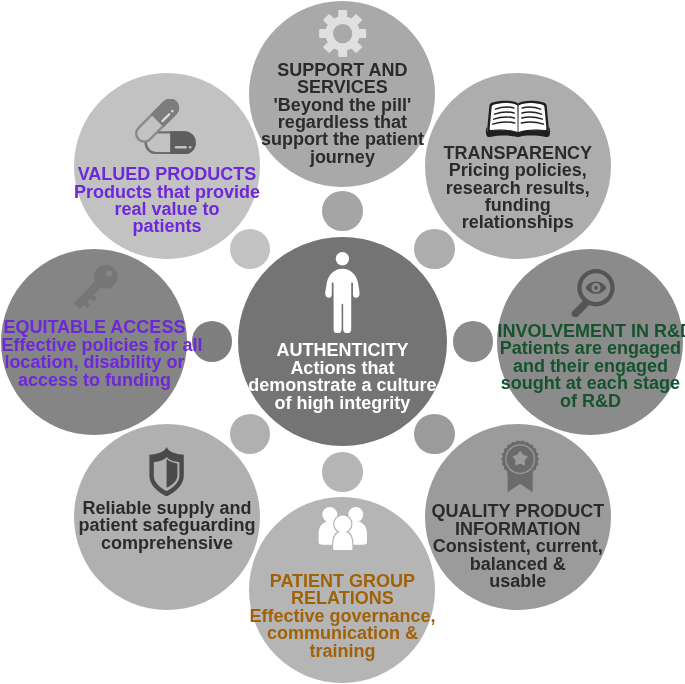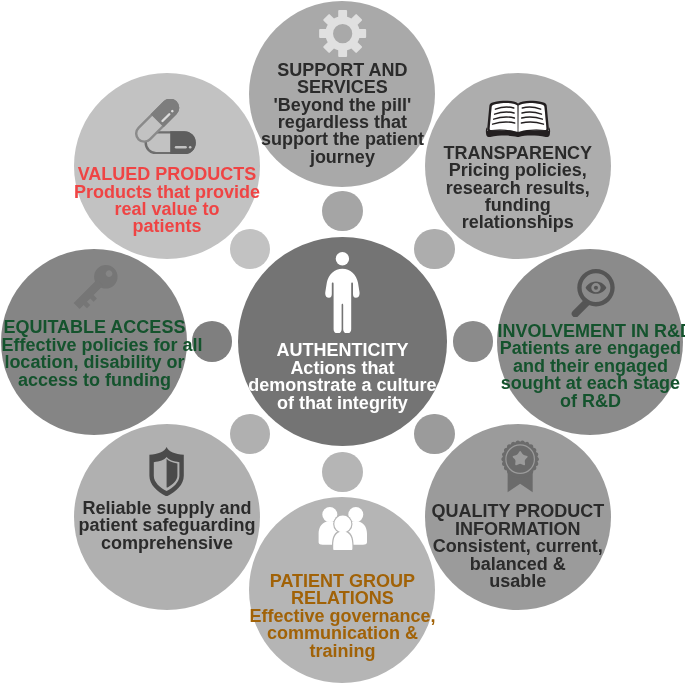--- a/index.html
+++ b/index.html
@@ -42,21 +42,21 @@
       </g>
   <rect x="398" y="470" width="120" height="24" rx="12" fill="#c2c2c2"></rect>
   <circle cx="552" cy="482" r="13" fill="#c2c2c2"></circle>
   <g transform="rotate(-45 221.5 217)">
     <rect x="-41.5" y="136.5" width="526" height="161" rx="80.5" fill="#c2c2c2" stroke="#8a8a8a" stroke-width="24"></rect>
     <path d="M221.5 124.5 h182.5 a92.5 92.5 0 0 1 0 185 h-182.5 z" fill="#7d7d7d"></path>
     <rect x="245" y="245" width="120" height="24" rx="12" fill="#dcdcdc"></rect>
     <circle cx="396" cy="257" r="13" fill="#dcdcdc"></circle>
   </g>
 </svg>
-<div class="txt" style="left:74.0px;top:166.2px;width:186.0px;color:#ef4444;">
+<div class="txt" style="left:74.0px;top:166.2px;width:186.0px;color:#6d28d9;">
       <span>VALUED PRODUCTS</span>
       <span>Products that provide</span>
       <span>real value to</span>
       <span>patients</span>
     </div>
 
 <div class="node" style="left:249.4px;top:0.5px;width:186.0px;height:186.0px;background:#a9a9a9;"></div>
 <svg class="icon" style="left:317.7px;top:8.7px;width:49.3px;height:49.3px;" viewBox="0 0 100 100">
   <path fill="#e0e0e0" d="M57,2 h-14 a2,2 0 0 0 -2,2 v11.8 a35,35 0 0 0 -8.6,3.6 l-8.4,-8.4 a2,2 0 0 0 -2.8,0 l-9.9,9.9 a2,2 0 0 0 0,2.8 l8.4,8.4 a35,35 0 0 0 -3.6,8.6 h-11.8 a2,2 0 0 0 -2,2 v14 a2,2 0 0 0 2,2 h11.8 a35,35 0 0 0 3.6,8.6 l-8.4,8.4 a2,2 0 0 0 0,2.8 l9.9,9.9 a2,2 0 0 0 2.8,0 l8.4,-8.4 a35,35 0 0 0 8.6,3.6 v11.8 a2,2 0 0 0 2,2 h14 a2,2 0 0 0 2,-2 v-11.8 a35,35 0 0 0 8.6,-3.6 l8.4,8.4 a2,2 0 0 0 2.8,0 l9.9,-9.9 a2,2 0 0 0 0,-2.8 l-8.4,-8.4 a35,35 0 0 0 3.6,-8.6 h11.8 a2,2 0 0 0 2,-2 v-14 a2,2 0 0 0 -2,-2 h-11.8 a35,35 0 0 0 -3.6,-8.6 l8.4,-8.4 a2,2 0 0 0 0,-2.8 l-9.9,-9.9 a2,2 0 0 0 -2.8,0 l-8.4,8.4 a35,35 0 0 0 -8.6,-3.6 v-11.8 a2,2 0 0 0 -2,-2 z M50,69.5 a19.5,19.5 0 1 1 0,-39 a19.5,19.5 0 0 1 0,39 z"></path>
 </svg>
@@ -95,21 +95,21 @@
       <span>relationships</span>
     </div>
 
 <div class="node" style="left:1.4px;top:248.5px;width:186.0px;height:186.0px;background:#858585;"></div>
 <svg class="icon" style="left:72.6px;top:244.1px;width:65.7px;height:65.7px;" viewBox="-70 -70 140 140">
   <g transform="rotate(45)" fill="#767676">
     <path fill-rule="evenodd" d="M0 -25 a25 25 0 1 1 0 50 a25 25 0 0 1 0 -50 z M0 -16.5 a6.8 6.8 0 1 0 0 13.6 a6.8 6.8 0 0 0 0 -13.6 z"></path>
     <path d="M-9 18 h18 v28 h10 v10 h-10 v10 h10 v10 h-10 v12 h-18 z"></path>
   </g>
 </svg>
-<div class="txt" style="left:1.4px;top:319.3px;width:186.0px;color:#14532d;">
+<div class="txt" style="left:1.4px;top:319.3px;width:186.0px;color:#6d28d9;">
       <span>EQUITABLE ACCESS</span>
       <span>Effective policies for all</span>
       <span>location, disability or</span>
       <span>access to funding</span>
     </div>
 
 <div class="node" style="left:497.4px;top:248.5px;width:186.0px;height:186.0px;background:#8b8b8b;"></div>
 <svg class="icon" style="left:566.2px;top:269px;width:48.5px;height:47.5px;" viewBox="0 0 500 490">
   <g fill="#555555">
     <path d="M196 308 L 70 434 a38 38 0 0 0 54 54 L 250 362 z"></path>
@@ -185,16 +185,16 @@
 <svg class="icon" style="left:325px;top:251.7px;width:34.8px;height:81.5px;" viewBox="0 0 348 815">
   <g fill="#ffffff">
     <circle cx="174" cy="67" r="67"></circle>
     <path d="M174 167 C 96 167 32 228 18 308 L 4 396 C -3 436 12 457 40 457 C 60 457 68 442 68 420 L 68 318 C 68 308 72 304 77 304 C 82 304 86 309 86 318 L 86 772 C 86 797 104 815 126 815 C 148 815 166 797 166 772 L 166 532 C 166 522 170 518 174 518 C 178 518 182 522 182 532 L 182 772 C 182 797 200 815 222 815 C 244 815 262 797 262 772 L 262 318 C 262 309 266 304 271 304 C 276 304 280 308 280 318 L 280 420 C 280 442 288 457 308 457 C 336 457 351 436 344 396 L 330 308 C 316 228 252 167 174 167 Z"></path>
   </g>
 </svg>
 <div class="txt" style="left:238.1px;top:342.3px;width:208.6px;color:#ffffff;">
       <span>AUTHENTICITY</span>
       <span>Actions that</span>
       <span>demonstrate a culture</span>
-      <span>of that integrity</span>
+      <span>of high integrity</span>
     </div>
 
 </div>
 
 </body></html>

